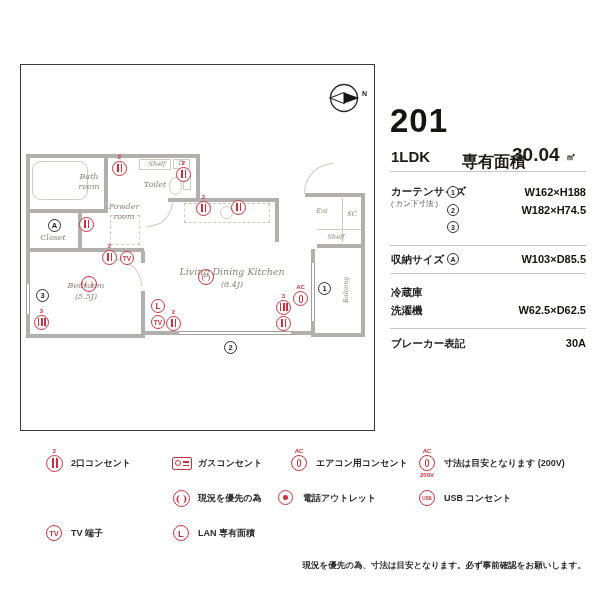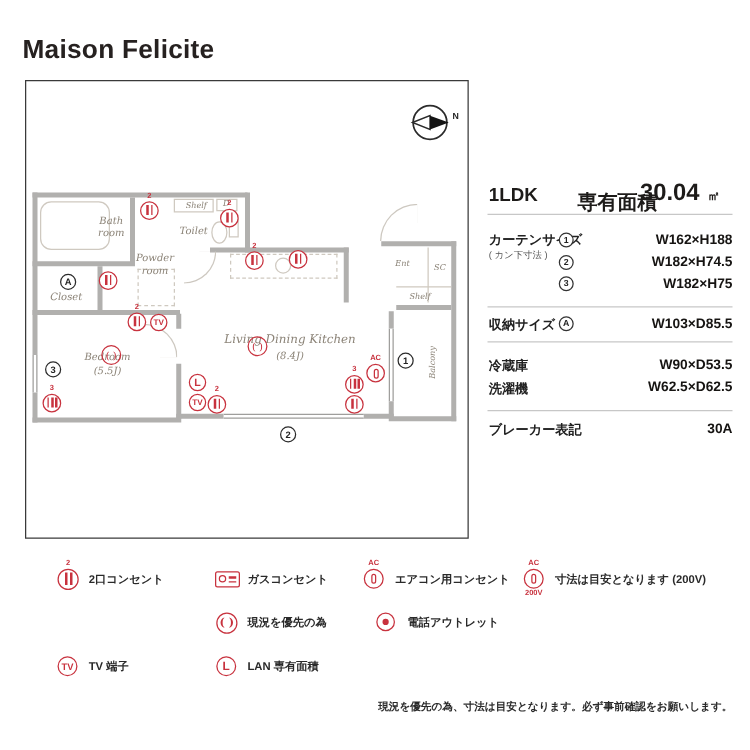--- a/index.html
+++ b/index.html
@@ -96,21 +96,20 @@
   .phone{position:absolute;width:15px;height:15px;border:1.5px solid var(--red);border-radius:50%;background:#fff;}
   .phone b{position:absolute;left:4px;top:4px;width:5px;height:5px;border-radius:50%;background:var(--red);}
 
   #note{position:absolute;right:14px;top:560px;font-size:8.5px;font-weight:700;color:#2a2a2a;}
 </style>
 </head>
 <body>
 
 <div id="app">
 
-  <div class="abs" id="title">Maison Felicite</div>
 
   <div class="abs" id="planbox">
 
     <div class="abs" id="compass" style="left:305px;top:15px;width:46px;height:36px;">
       <svg width="46" height="36" viewBox="0 0 46 36">
         <circle cx="18" cy="18" r="13.5" fill="none" stroke="#2b2b2b" stroke-width="1.4"></circle>
         <polygon points="4,18 18,12.5 18,23.5" fill="#fff" stroke="#2b2b2b" stroke-width="1.1"></polygon>
         <polygon points="18,12.5 33,18 18,23.5" fill="#141414"></polygon>
       </svg>
       <span class="n">N</span>
@@ -231,43 +230,42 @@
     <span class="osym o2" style="left:255px;top:251px;">
         <i class="b1"></i>
         <i class="b2"></i>
       </span>
     <span class="acsym" style="left:272px;top:226px;">
         <b></b>
         <em class="t">AC</em>
       </span>
   </div>
 
+  <div class="abs" id="unitno">201</div>
   <div class="abs" id="ldk">1LDK</div>
   <div class="abs" id="arealab">専有面積</div>
   <div class="abs" id="areaval">30.04</div>
   <div class="abs" id="areaunit">㎡</div>
   <i class="hrline" style="top:171px"></i>
 
   <span class="pl" style="top:185px">カーテンサイズ</span>
   <span class="psub" style="top:199px">( カン下寸法 )</span>
   <span class="pmk" style="top:186px">1</span>
   <span class="pv" style="top:186px">W162×H188</span>
   <span class="pmk" style="top:204px">2</span>
   <span class="pv" style="top:204px">W182×H74.5</span>
   <span class="pmk" style="top:221px">3</span>
-  <span class="pv" style="top:221px">W182×H75</span>
   <i class="hrline" style="top:245px"></i>
 
   <span class="pl" style="top:253px">収納サイズ</span>
   <span class="pmk" style="top:253px">A</span>
   <span class="pv" style="top:253px">W103×D85.5</span>
   <i class="hrline" style="top:273px"></i>
 
   <span class="pl" style="top:286px">冷蔵庫</span>
-  <span class="pv" style="top:286px">W90×D53.5</span>
   <span class="pl" style="top:304px">洗濯機</span>
   <span class="pv" style="top:304px">W62.5×D62.5</span>
   <i class="hrline" style="top:328px"></i>
 
   <span class="pl" style="top:337px">ブレーカー表記</span>
   <span class="pv" style="top:337px">30A</span>
 
   <div class="li" style="left:45px;top:454px">
     <span class="lic">
       <span class="osym o2" style="width:17px;height:17px">
@@ -310,35 +308,41 @@
 
   <div class="li" style="left:290px;top:454px">
     <span class="lic">
       <span class="acsym" style="width:16px;height:16px">
           <b style="left:5px;top:3px"></b>
           <em class="t">AC</em>
         </span>
     </span>
     <span>エアコン用コンセント</span>
   </div>
-  <div class="li" style="left:300px;top:489px">
+  <div class="li" style="left:277px;top:489px">
     <span class="lic">
       <span class="phone" style="left:1px;top:1px">
           <b></b>
         </span>
     </span>
     <span>電話アウトレット</span>
   </div>
 
   <div class="li" style="left:418px;top:454px">
     <span class="lic">
       <span class="acsym" style="width:16px;height:16px">
           <b style="left:5px;top:3px"></b>
           <em class="t">AC</em>
           <em class="bm">200V</em>
         </span>
     </span>
     <span>寸法は目安となります (200V)</span>
   </div>
+  <div class="li" style="left:418px;top:489px">
+    <span class="lic">
+      <span class="csym usb" style="width:16px;height:16px">USB</span>
+    </span>
+    <span>USB コンセント</span>
+  </div>
 
   <div id="note">現況を優先の為、寸法は目安となります。必ず事前確認をお願いします。</div>
 
 </div>
 
 </body></html>

